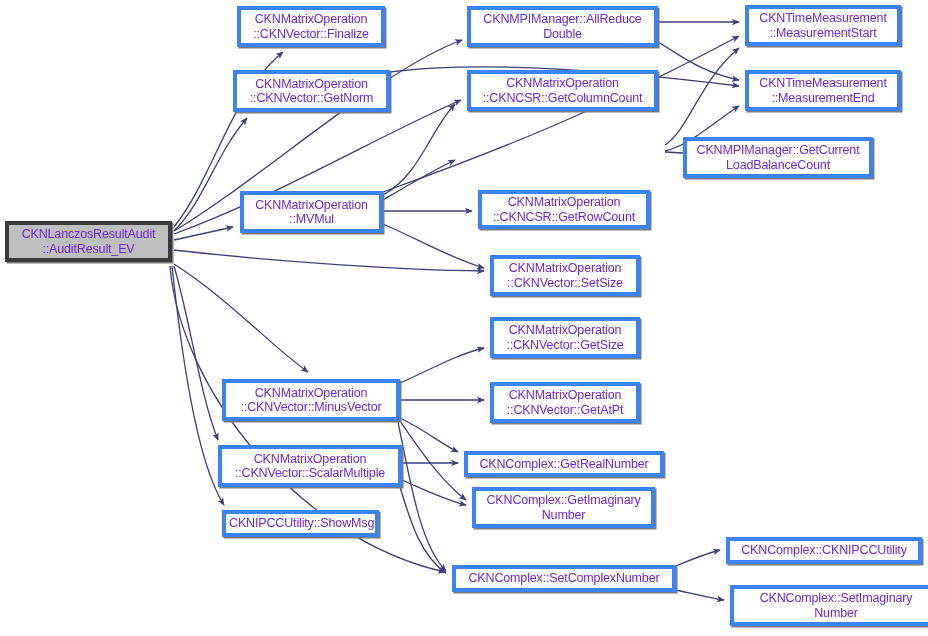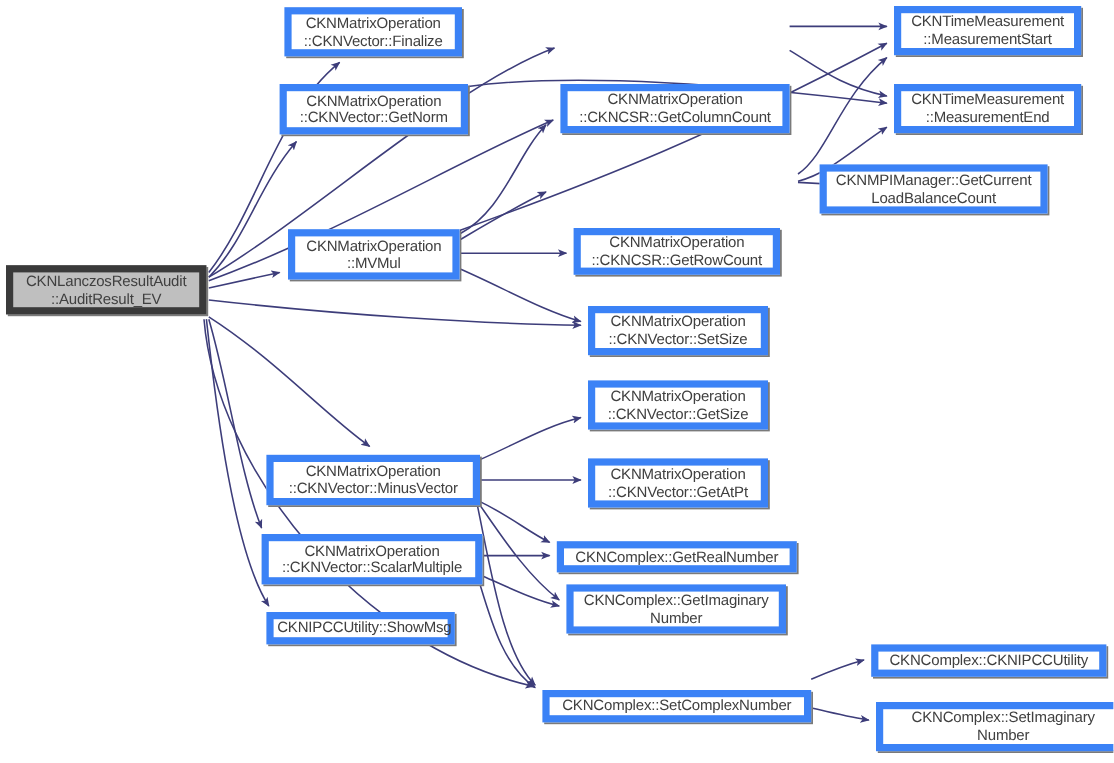--- a/index.html
+++ b/index.html
@@ -17,27 +17,27 @@
   }
   #edge-layer {
     position: absolute;
     left: 0; top: 0;
     width: 928px;
     height: 636px;
   }
   .node {
     position: absolute;
     box-sizing: border-box;
-    border: 6px solid #3b82f6;
+    border: 4px solid #3b82f6;
     background: #ffffff;
     display: flex;
     align-items: center;
     justify-content: center;
     text-align: center;
-    color: #404040;
+    color: #6d28d9;
     font-size: 12.5px;
     line-height: 14.5px;
     letter-spacing: -0.15px;
     box-shadow: 1.5px 1.5px 0 0 #7a7a7a;
     z-index: 2;
     padding: 0 3px;
   }
   .node.root {
     background: #bfbfbf;
     border-color: #3a3a3a;
@@ -100,20 +100,23 @@
     </div>
     <div class="node" style="left: 222px; top: 379px; width: 178px; height: 42px;">
       <span>CKNMatrixOperation<br>::CKNVector::MinusVector</span>
     </div>
     <div class="node" style="left: 218px; top: 445px; width: 184px; height: 42px;">
       <span>CKNMatrixOperation<br>::CKNVector::ScalarMultiple</span>
     </div>
     <div class="node" style="left: 222px; top: 510px; width: 157px; height: 27px;">
       <span>CKNIPCCUtility::ShowMsg</span>
     </div>
+    <div class="node" style="left: 467px; top: 6px; width: 191px; height: 41px;">
+      <span>CKNMPIManager::AllReduce<br>Double</span>
+    </div>
     <div class="node" style="left: 467px; top: 70px; width: 191px; height: 41px;">
       <span>CKNMatrixOperation<br>::CKNCSR::GetColumnCount</span>
     </div>
     <div class="node" style="left: 478px; top: 190px; width: 172px; height: 39px;">
       <span>CKNMatrixOperation<br>::CKNCSR::GetRowCount</span>
     </div>
     <div class="node" style="left: 490px; top: 255px; width: 150px; height: 41px;">
       <span>CKNMatrixOperation<br>::CKNVector::SetSize</span>
     </div>
     <div class="node" style="left: 490px; top: 317px; width: 150px; height: 41px;">
@@ -121,21 +124,21 @@
     </div>
     <div class="node" style="left: 490px; top: 382px; width: 150px; height: 41px;">
       <span>CKNMatrixOperation<br>::CKNVector::GetAtPt</span>
     </div>
     <div class="node" style="left: 464px; top: 451px; width: 200px; height: 26px;">
       <span>CKNComplex::GetRealNumber</span>
     </div>
     <div class="node" style="left: 472px; top: 487px; width: 183px; height: 41px;">
       <span>CKNComplex::GetImaginary<br>Number</span>
     </div>
-    <div class="node" style="left: 452px; top: 565px; width: 224px; height: 27px; margin-top: 10px;">
+    <div class="node" style="left: 452px; top: 565px; width: 224px; height: 27px;">
       <span>CKNComplex::SetComplexNumber</span>
     </div>
     <div class="node" style="left: 745px; top: 5px; width: 156px; height: 41px;">
       <span>CKNTimeMeasurement<br>::MeasurementStart</span>
     </div>
     <div class="node" style="left: 745px; top: 70px; width: 156px; height: 41px;">
       <span>CKNTimeMeasurement<br>::MeasurementEnd</span>
     </div>
     <div class="node" style="left: 683px; top: 137px; width: 190px; height: 41px;">
       <span>CKNMPIManager::GetCurrent<br>LoadBalanceCount</span>

